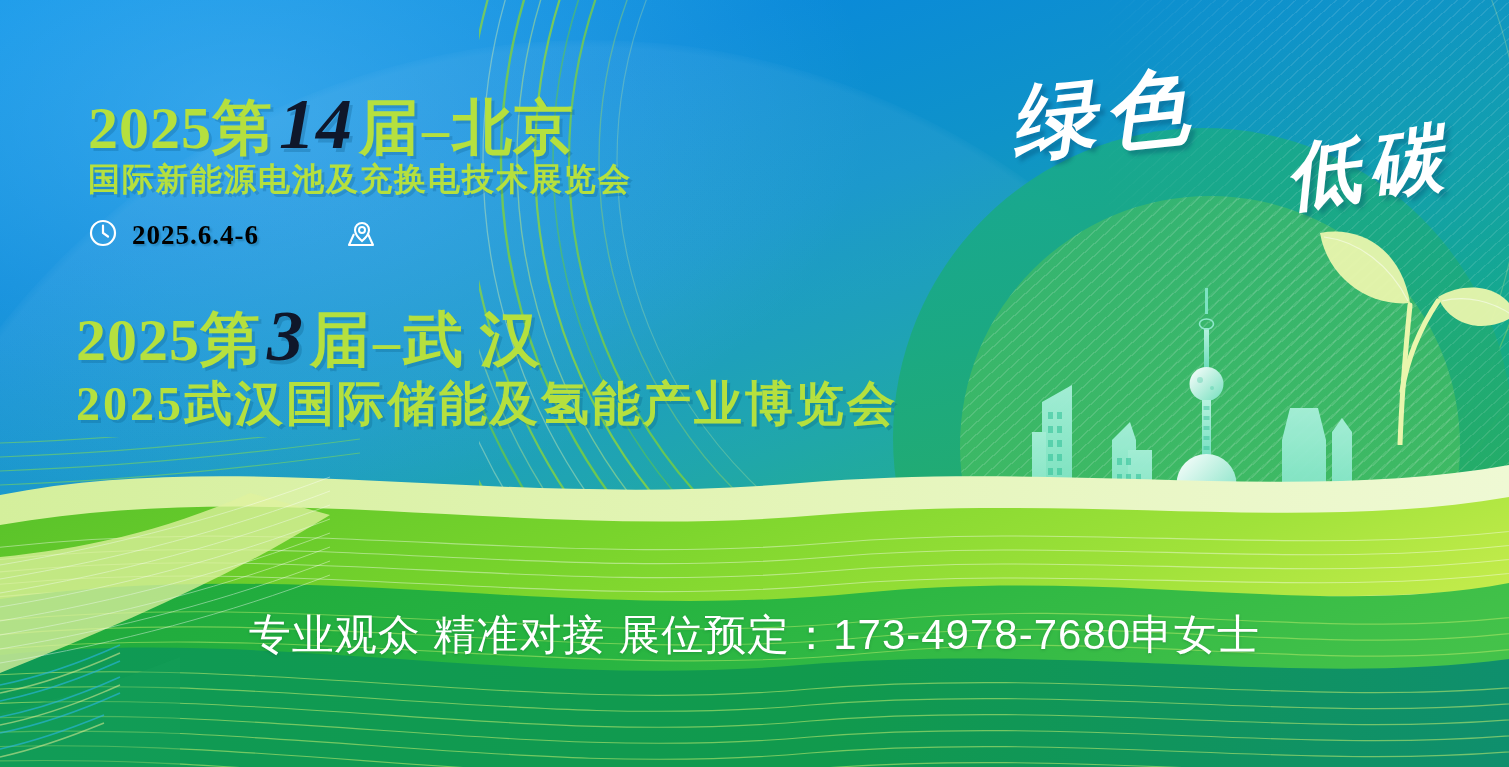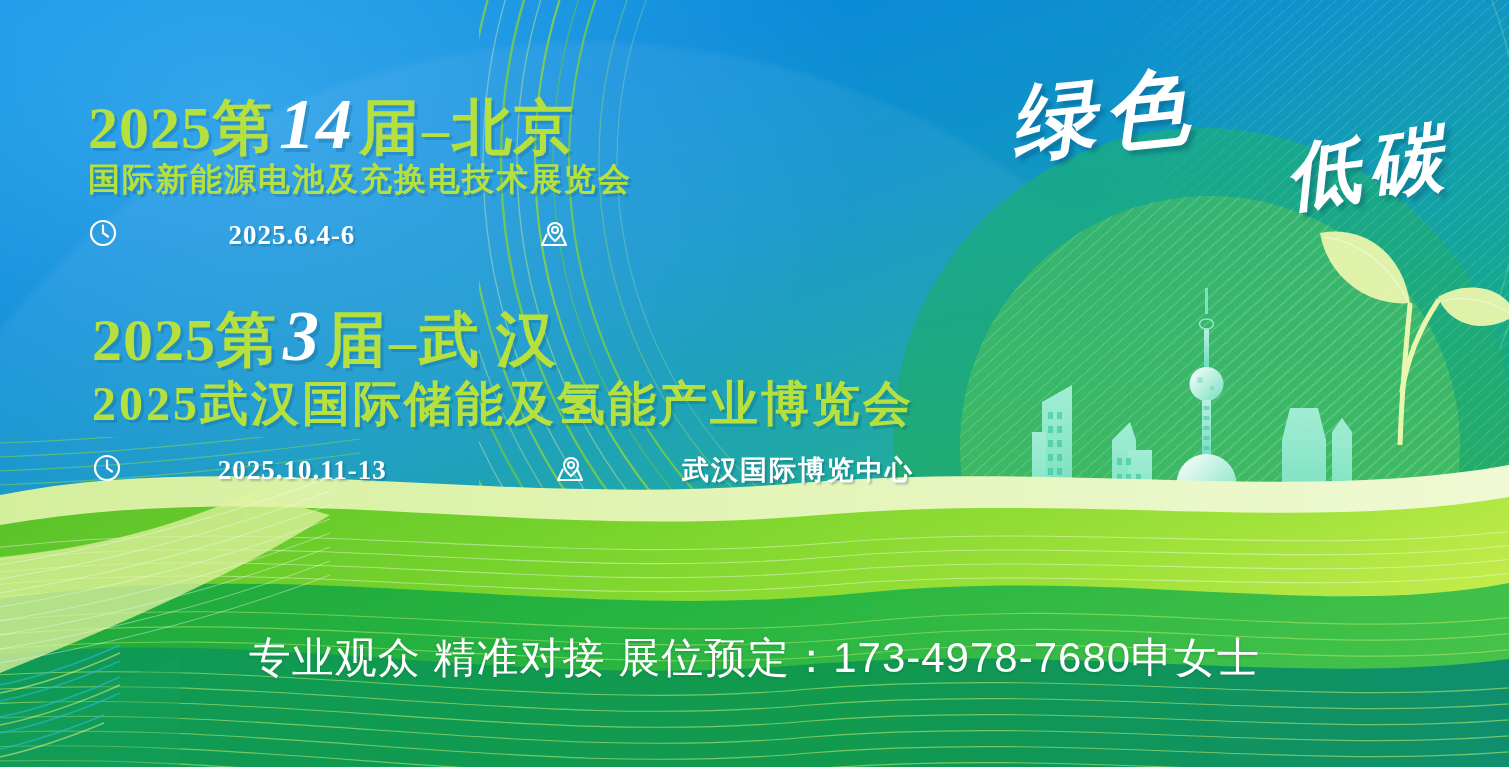--- a/index.html
+++ b/index.html
@@ -71,35 +71,34 @@
     font-family:"Liberation Serif","DejaVu Serif",serif;
     font-weight:bold;
     color:#b5e03e;
     letter-spacing:1px;
     white-space:nowrap;
     text-shadow:3px 3px 0 rgba(0,70,110,.20);
     line-height:1;
   }
   .hl1{font-size:60px;}
   .hl-num{
-    color:#ffffff;font-style:italic;font-size:72px;
+    color:#0f172a;font-style:italic;font-size:72px;
     padding:0 6px;
     text-shadow:3px 4px 0 rgba(0,70,110,.22);
   }
   .hl-dash{font-size:54px;padding:0 2px;}
   .hl2{font-size:32px;letter-spacing:2px;margin-top:3px;font-family:Liberation Serif, serif;}
   .hl3{font-size:48px;letter-spacing:3px;margin-top:8px;}
 
   .info-row{
     display:flex;align-items:center;white-space:nowrap;
-    color:#ffffff;
+    color:#000000;
     font-family:"Liberation Serif","DejaVu Serif",serif;
     font-weight:bold;
     text-shadow:2px 2px 2px rgba(0,60,90,.28);
-    justify-content:space-between;
   }
   .info-date{font-size:27px;letter-spacing:1px;}
   .info-venue{font-size:27px;letter-spacing:2px;}
   .ico{display:inline-block;vertical-align:middle;flex:none;}
   .gap-sm{width:14px;}
   .gap-lg{width:86px;}
 
   
   .callig{
     position:absolute;z-index:9;color:#ffffff;
@@ -107,21 +106,21 @@
     font-weight:bold;font-style:italic;
     text-shadow:4px 5px 4px rgba(0,60,100,.30);
     letter-spacing:10px;
     white-space:nowrap;
   }
   #callig-1{left:1010px;top:58px;font-size:84px;transform:rotate(-6deg);}
   #callig-2{left:1285px;top:118px;font-size:74px;transform:rotate(-8deg);}
 
   
   #contact{
-    position:absolute;left:0;right:0;top:630px;z-index:12;
+    position:absolute;left:0;right:0;top:607px;z-index:12;
     text-align:center;color:#fff;
     font-family:"Liberation Sans","DejaVu Sans",sans-serif;
     font-size:42px;letter-spacing:1px;white-space:nowrap;
     text-shadow:0 1px 3px rgba(0,70,40,.25);
   }
 </style>
 </head>
 <body>
 
 <div id="poster">
@@ -432,42 +431,22 @@
         <svg width="32" height="32" viewBox="0 0 32 32">
           <path d="M9,17 L4,28 L28,28 L23,17" fill="none" stroke="#ffffff" stroke-width="2.1" stroke-linejoin="round"></path>
           <path d="M17,6 C20.9,6 24,9.1 24,13 C24,18 17,24 17,24 C17,24 10,18 10,13 C10,9.1 13.1,6 17,6 Z" fill="none" stroke="#ffffff" stroke-width="2.1"></path>
           <circle cx="17" cy="13" r="3" fill="none" stroke="#ffffff" stroke-width="2"></circle>
         </svg>
       </span>
       <span class="gap-sm"></span>
     </div>
   </div>
 
-  <div class="block" style="left:92px;top:300px;">
+  <div class="block" style="left:76px;top:300px;">
     <div class="hl-line hl1"><span>2025第</span><span class="hl-num">3</span><span>届</span><span class="hl-dash">–</span><span>武 汉</span></div>
 
     <div class="hl-line hl3">2025武汉国际储能及氢能产业博览会</div>
 
-    <div class="info-row" style="margin-top:24px;">
-      <span class="ico">
-        <svg width="30" height="30" viewBox="0 0 30 30">
-            <circle cx="15" cy="15" r="12" fill="none" stroke="#ffffff" stroke-width="2.2"></circle>
-            <path d="M15,7.5 L15,15 L20,18.5" fill="none" stroke="#ffffff" stroke-width="2.2" stroke-linecap="round"></path>
-          </svg>
-      </span>
-      <span class="gap-sm"></span>
-      <span class="info-date">2025.10.11-13</span>
-      <span class="gap-lg"></span>
-      <span class="ico">
-        <svg width="32" height="32" viewBox="0 0 32 32">
-          <path d="M9,17 L4,28 L28,28 L23,17" fill="none" stroke="#ffffff" stroke-width="2.1" stroke-linejoin="round"></path>
-          <path d="M17,6 C20.9,6 24,9.1 24,13 C24,18 17,24 17,24 C17,24 10,18 10,13 C10,9.1 13.1,6 17,6 Z" fill="none" stroke="#ffffff" stroke-width="2.1"></path>
-          <circle cx="17" cy="13" r="3" fill="none" stroke="#ffffff" stroke-width="2"></circle>
-        </svg>
-      </span>
-      <span class="gap-sm"></span>
-      <span class="info-venue">武汉国际博览中心</span>
-    </div>
   </div>
 
   <div id="contact">专业观众  精准对接   展位预定：173-4978-7680申女士</div>
 
 </div>
 
 </body></html>

